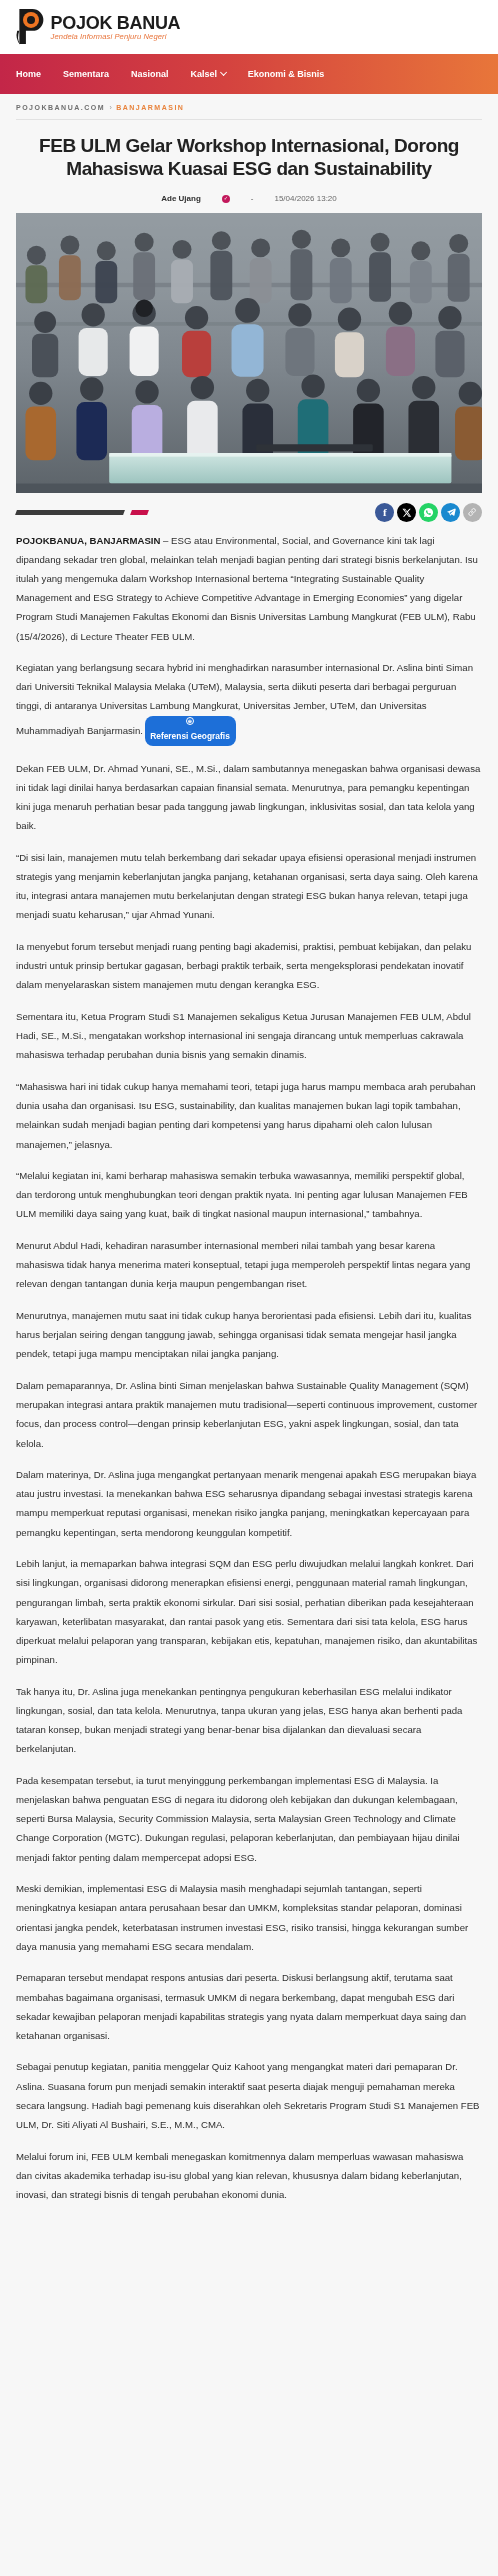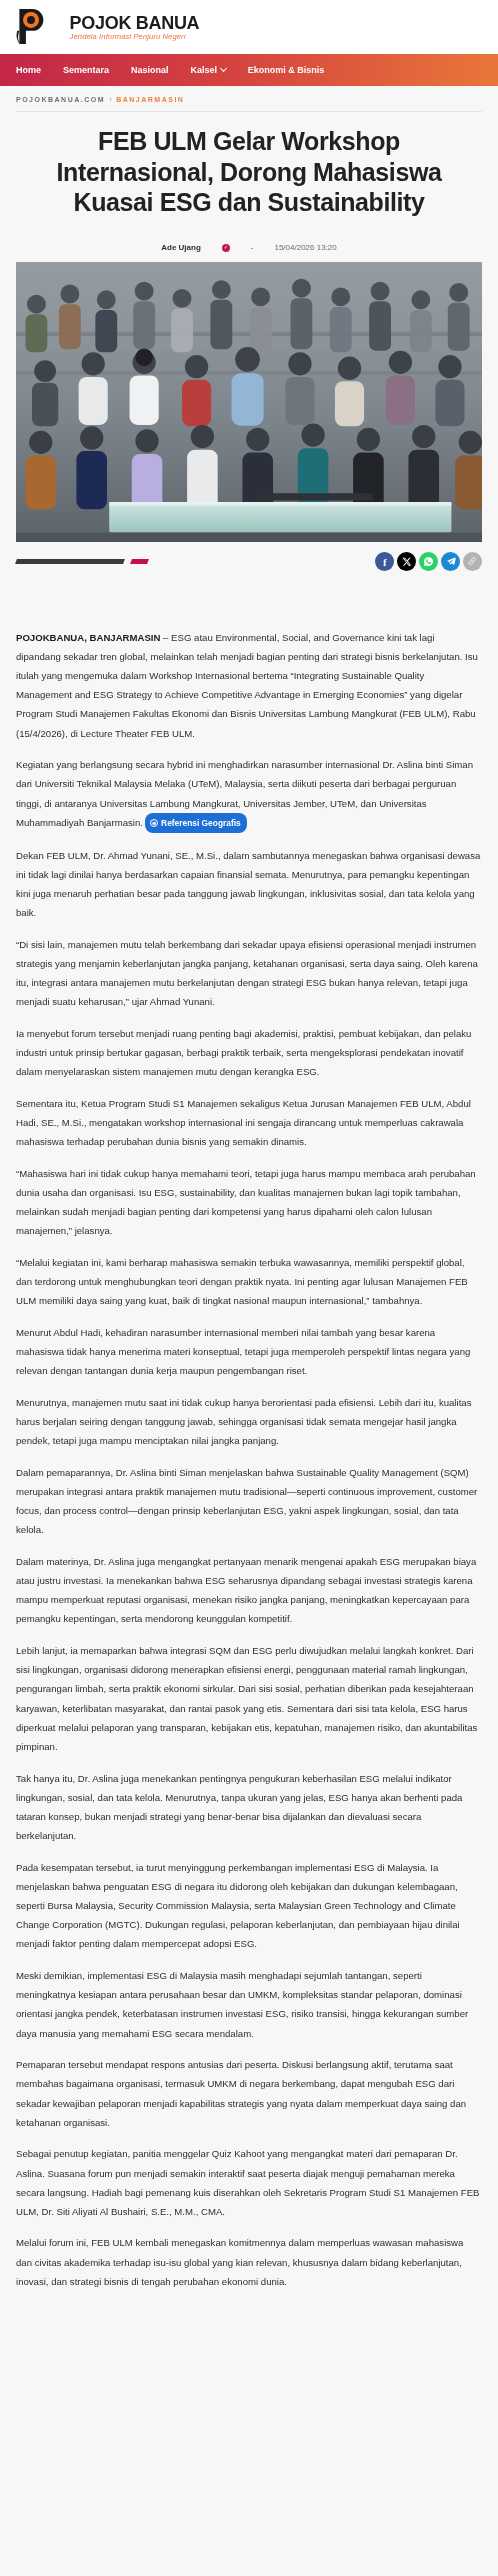--- a/index.html
+++ b/index.html
@@ -11,21 +11,21 @@
     -webkit-font-smoothing: antialiased;
   }
 
   
   .masthead {
     background: #ffffff;
     padding: 5.8px 14.6px 7.3px 14.6px;
     display: flex;
     align-items: flex-start;
   }
-  .logo-wrap { display: flex; align-items: center; gap: 23px; }
+  .logo-wrap { display: flex; align-items: center; gap: 4px; }
   .logo-mark { width: 32px; height: 41px; position: relative; flex: 0 0 auto; }
   .logo-text-block { padding-top: 2.9px; }
   .logo-title {
     font-size: 18px;
     font-weight: bold;
     letter-spacing: -0.3px;
     color: #1d1d1d;
     line-height: 1;
   }
   .logo-tagline {
@@ -35,21 +35,21 @@
     margin-top: 0;
     letter-spacing: 0.1px;
   }
 
   
   .navbar {
     background: linear-gradient(90deg, #c32648 0%, #d4423f 45%, #e8763a 100%);
     display: flex;
     align-items: center;
     padding: 0 16px;
-    height: 32px;
+    height: 40px;
     gap: 22px;
   }
   .nav-item {
     color: #ffffff;
     font-size: 9px;
     font-weight: bold;
     white-space: nowrap;
     display: flex;
     align-items: center;
     gap: 3.6px;
@@ -74,21 +74,21 @@
     padding: 10.2px 0 7.3px 0;
     border-bottom: 0.7px solid #e2e2e2;
     display: flex;
     align-items: center;
     gap: 4.4px;
   }
   .breadcrumb .sep { color: #9a9a9a; font-weight: normal; letter-spacing: 0; }
   .breadcrumb .crumb-current { color: #e8833c; }
 
   h1.headline {
-    font-size: 25px;
+    font-size: 19px;
     line-height: 1.22;
     font-weight: bold;
     letter-spacing: -0.4px;
     color: #222222;
     text-align: center;
     margin: 14.6px 7.3px 0 7.3px;
   }
 
   .byline {
     text-align: center;
@@ -100,21 +100,21 @@
     align-items: flex-end;
     gap: 21px;
   }
   .byline .author { font-weight: bold; color: #303030; }
   .verified {
     width: 8px; height: 8px; border-radius: 50%;
     background: #c2185b; display: inline-flex;
     align-items: center; justify-content: center;
     color: #fff; font-size: 5.1px; line-height: 1;
   }
-  .byline .date { color: #6a6a6a; margin-top: 12px; }
+  .byline .date { color: #6a6a6a; }
 
   
   .hero {
     margin-top: 10.2px;
     width: 100%;
     height: 280px;
     position: relative;
     overflow: hidden;
     background: #6a6f74;
   }
@@ -141,21 +141,21 @@
     display: flex; align-items: center; justify-content: center;
     color: #fff; cursor: pointer; flex: 0 0 auto;
   }
   .sicon.fb { background: #3b5998; font-weight: bold; font-size: 11px; font-family: "Liberation Serif", serif; }
   .sicon.x  { background: #000000; font-size: 9.5px; font-weight: bold; }
   .sicon.wa { background: #25d366; }
   .sicon.tg { background: #1a89cf; }
   .sicon.lk { background: #b3b3b3; }
 
   
-  .article-body { padding-bottom: 26px; margin-top: 48px; }
+  .article-body { padding-bottom: 26px; }
   .article-body p {
     font-size: 9.6px;
     line-height: 2.0;
     color: #2f2f2f;
     margin-bottom: 12.4px;
     text-align: left;
   }
   .article-body p:last-child { margin-bottom: 0; }
   .lede-label { font-weight: bold; color: #1b1b1b; }
 
@@ -166,20 +166,21 @@
     background: #1d6fd8;
     color: #ffffff;
     font-size: 8.4px;
     font-weight: bold;
     border-radius: 8px;
     padding: 1.5px 6.6px 1.5px 5.1px;
     vertical-align: middle;
     margin-left: 2.2px;
     cursor: pointer;
     white-space: nowrap;
+    flex-direction: column;
   }
   .geo-badge .pin {
     width: 8px; height: 8px; border-radius: 50%;
     border: 1px solid #fff;
     display: inline-flex; align-items: center; justify-content: center;
     font-size: 5.1px; line-height: 1;
   }
 </style>
 </head>
 <body>

